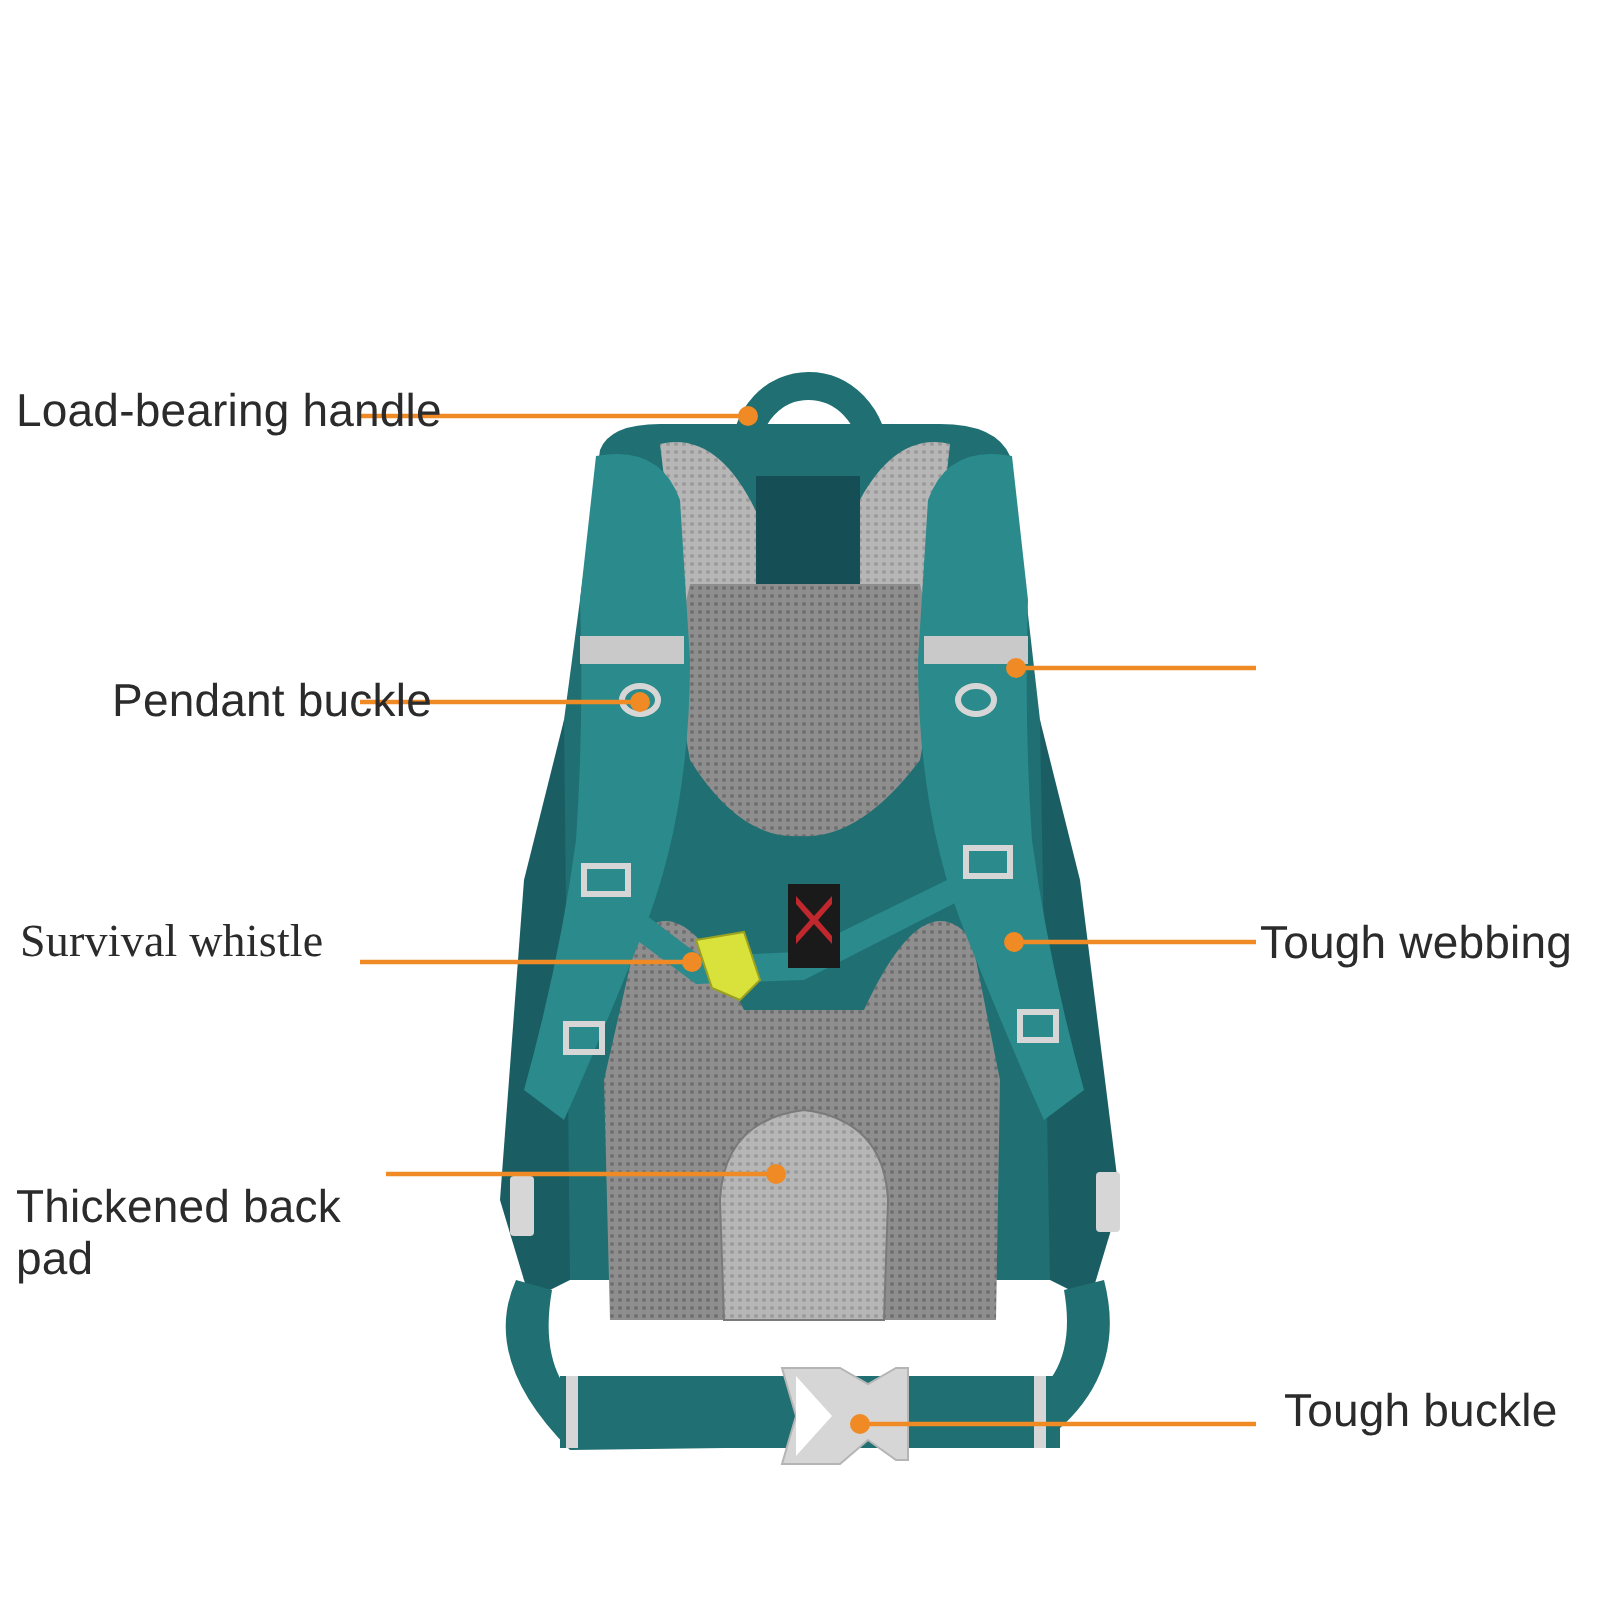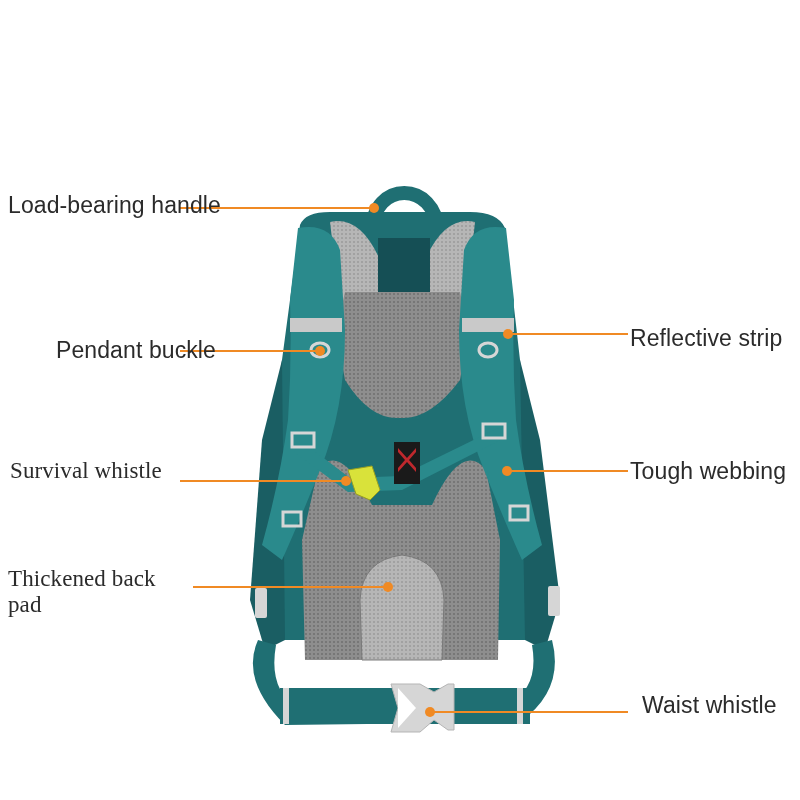--- a/index.html
+++ b/index.html
@@ -91,18 +91,17 @@
       <line x1="507" y1="471" x2="628" y2="471"></line>
         <circle cx="507" cy="471" r="5" stroke="none"></circle>
       <line x1="430" y1="712" x2="628" y2="712"></line>
         <circle cx="430" cy="712" r="5" stroke="none"></circle>
     </g>
   </svg>
 
   <div class="label" style="left:8px;top:192px;">Load-bearing handle</div>
   <div class="label" style="left:8px;top:337px;margin-left:48px;">Pendant buckle</div>
   <div class="label" style="left:10px;top:458px;font-family:Liberation Serif, serif;">Survival whistle</div>
-  <div class="label multi" style="left:8px;top:566px;font-family:Liberation Serif, serif;">Thickened back
+  <div class="label multi" style="left:8px;top:590px;">Thickened back
 pad</div>
-  <div class="label" style="left:630px;top:325px;">Reflective strip</div>
   <div class="label" style="left:630px;top:458px;text-align:center;">Tough webbing</div>
-  <div class="label" style="left:642px;top:692px;">Waist whistle</div>
+  <div class="label" style="left:642px;top:692px;">Tough buckle</div>
 </div>
 
 </body></html>

